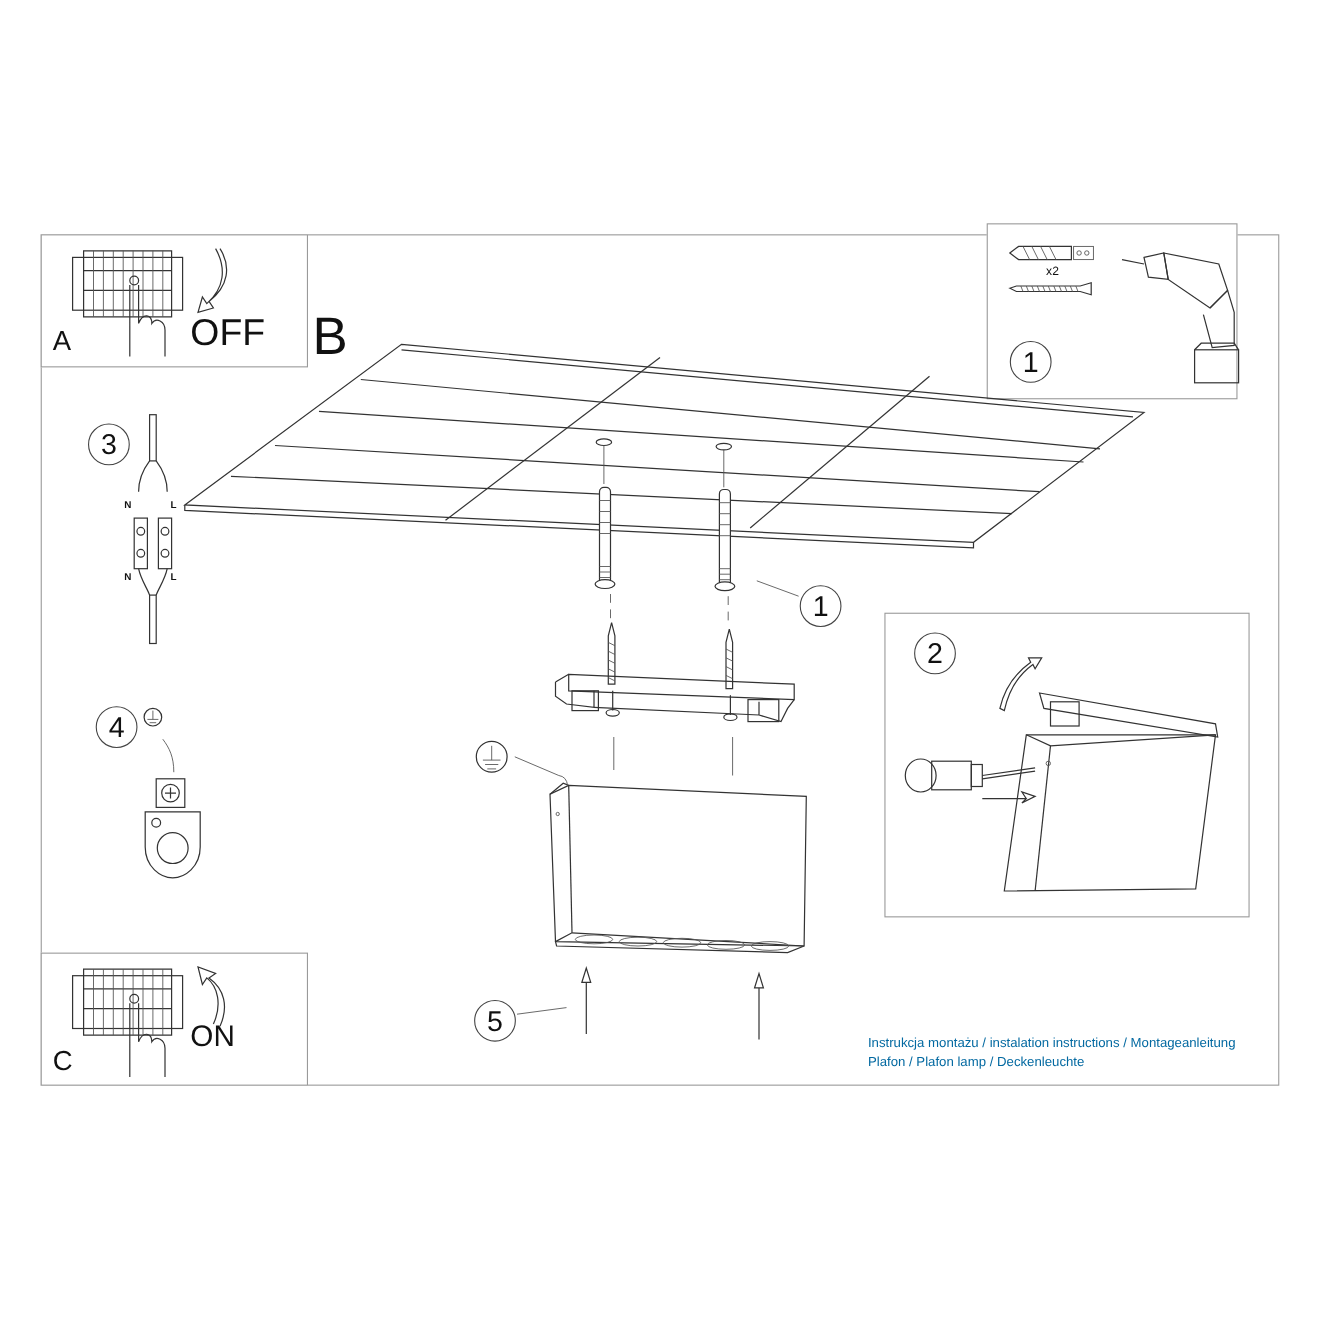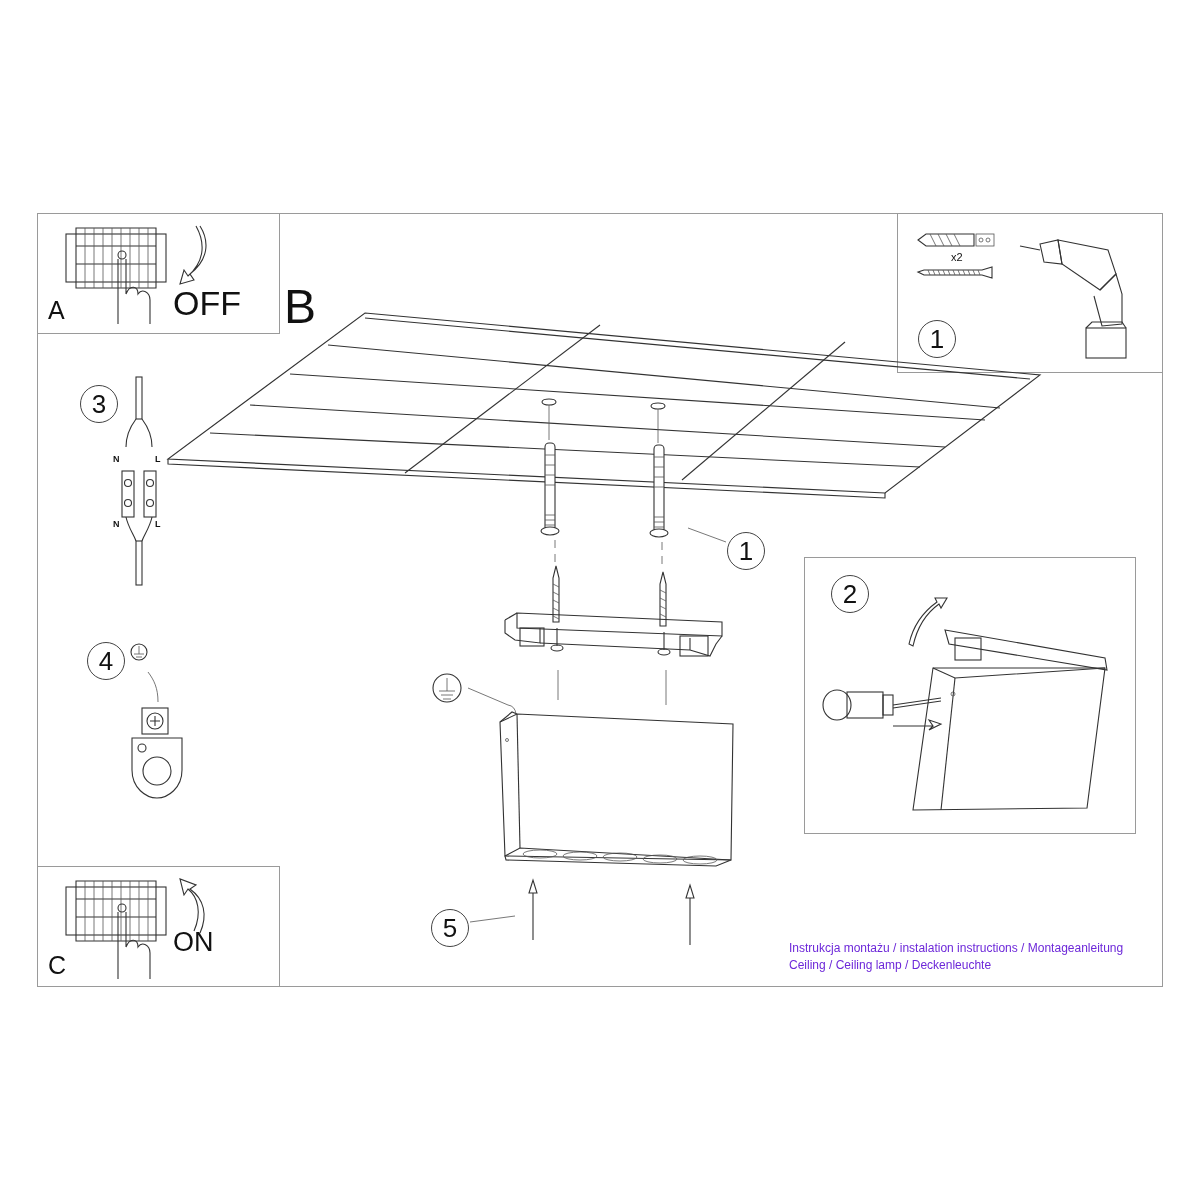--- a/index.html
+++ b/index.html
@@ -5,21 +5,21 @@
   html, body { margin:0; padding:0; background:#ffffff; }
   body { width:1200px; height:1200px; position:relative; overflow:hidden;
          font-family:"Liberation Sans", sans-serif; color:#111; }
   .frame { position:absolute; left:37px; top:213px; width:1126px; height:774px;
            border:1.5px solid #9a9a9a; box-sizing:border-box; }
   .panel { position:absolute; border:1.5px solid #9a9a9a; background:#fff; box-sizing:border-box; }
   .letter { position:absolute; font-family:"Liberation Sans", sans-serif; color:#111; }
   .circle-num { position:absolute; border:1.3px solid #444; border-radius:50%;
                 display:flex; align-items:center; justify-content:center;
                 font-family:"Liberation Sans", sans-serif; color:#111; background:#fff; box-sizing:border-box; }
-  .caption { position:absolute; left:789px; font-size:12px; color:#6d28d9; white-space:nowrap; }
+  .caption { position:absolute; left:789px; font-size:12px; color:#0369a1; white-space:nowrap; }
   svg { position:absolute; overflow:visible; }
   .ln { stroke:#333; stroke-width:1.1; fill:none; }
   .lnt { stroke:#555; stroke-width:0.8; fill:none; }
   .fillw { fill:#fff; stroke:#333; stroke-width:1.1; }
 </style>
 </head>
 <body>
 
 <div class="frame"></div>
 
@@ -68,21 +68,21 @@
         <line x1="101" y1="14" x2="101" y2="74"></line>
           <line x1="110" y1="14" x2="110" y2="74"></line>
       </g>
       <circle cx="84" cy="41" r="4"></circle>
       <path d="M80 45 V112 M88 45 V80 C92 70 100 72 100 80 C104 74 112 78 112 86 V112"></path>
     </g>
     <path class="ln" d="M156 64 C164 46 160 30 150 22 L146 28 L142 12 L158 18 L152 22 C166 32 170 48 162 66"></path>
   </svg>
 </div>
 
-<div class="panel" style="left:897px; top:213px; width:266px; height:160px;">
+<div class="panel" style="left:897px; top:203px; width:228px; height:160px;">
   <svg width="80" height="20" style="left:18px; top:16px;">
     <path class="ln" d="M2 10 L10 4 H58 V16 H10 Z"></path>
     <g class="lnt">
         <path d="M14 4 L20 16 M22 4 L28 16 M30 4 L36 16 M38 4 L44 16"></path>
       <rect x="60" y="4" width="18" height="12"></rect>
         <circle cx="65" cy="10" r="2"></circle>
         <circle cx="72" cy="10" r="2"></circle>
       </g>
   </svg>
   <span class="letter" style="left:53px; top:37px; font-size:11px;">x2</span>
@@ -263,13 +263,13 @@
       <rect x="42" y="134" width="36" height="26"></rect>
       <rect x="78" y="137" width="10" height="20"></rect>
       <line x1="88" y1="147" x2="136" y2="140"></line>
       <line x1="88" y1="150" x2="136" y2="143"></line>
     </g>
     <path class="ln" d="M88 168 H128 L124 162 L136 166 L124 172 L128 168"></path>
   </svg>
 </div>
 
 <span class="caption" style="top:941px;">Instrukcja montażu / instalation instructions / Montageanleitung</span>
-<span class="caption" style="top:958px;">Ceiling / Ceiling lamp / Deckenleuchte</span>
+<span class="caption" style="top:958px;">Plafon / Plafon lamp / Deckenleuchte</span>
 
 </body></html>

